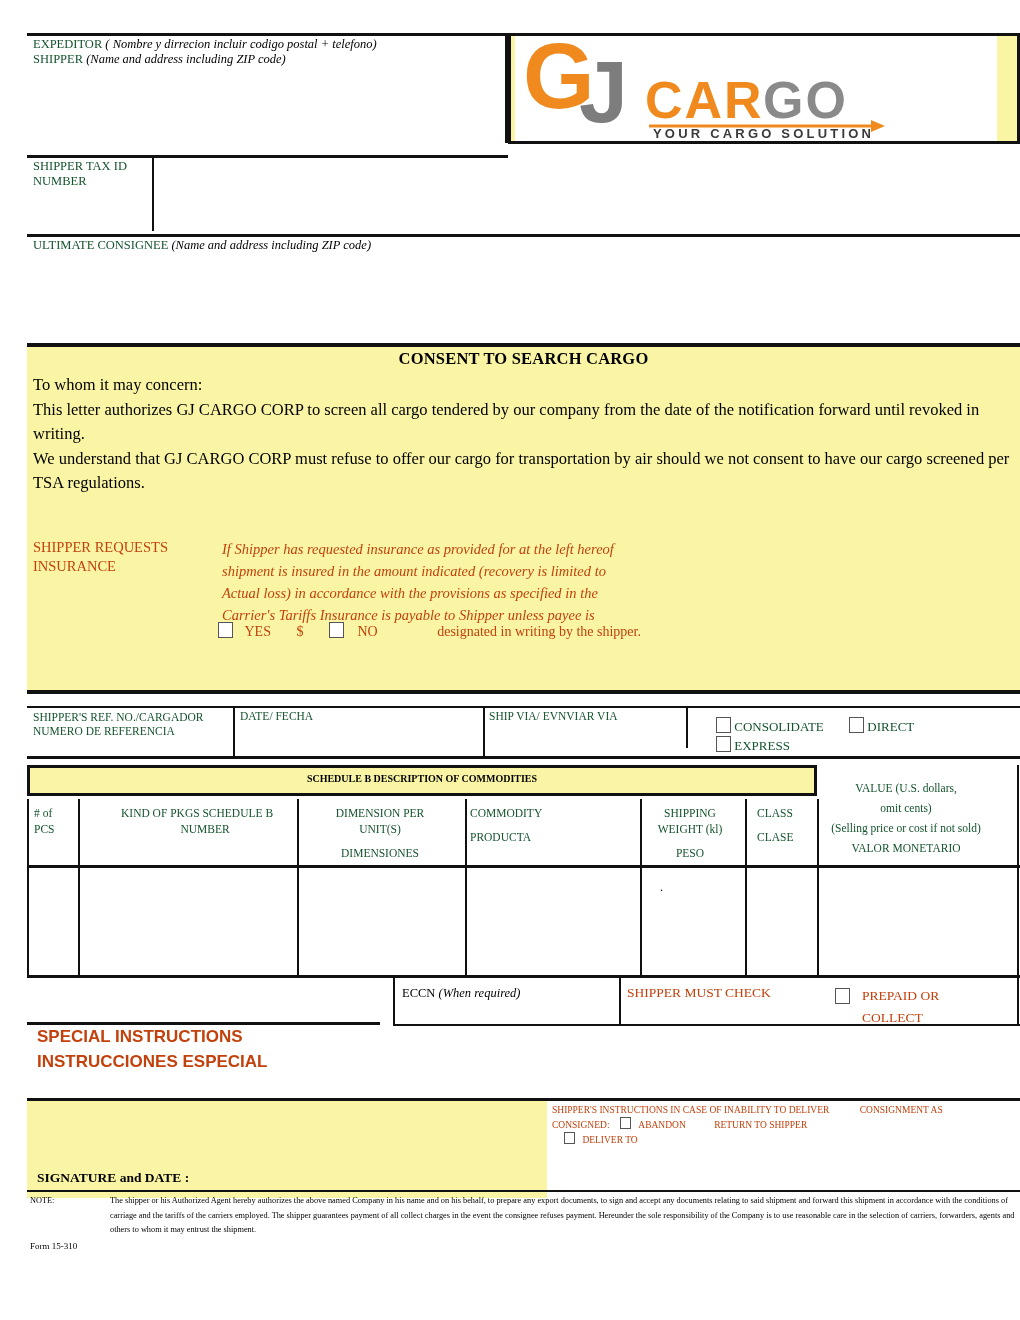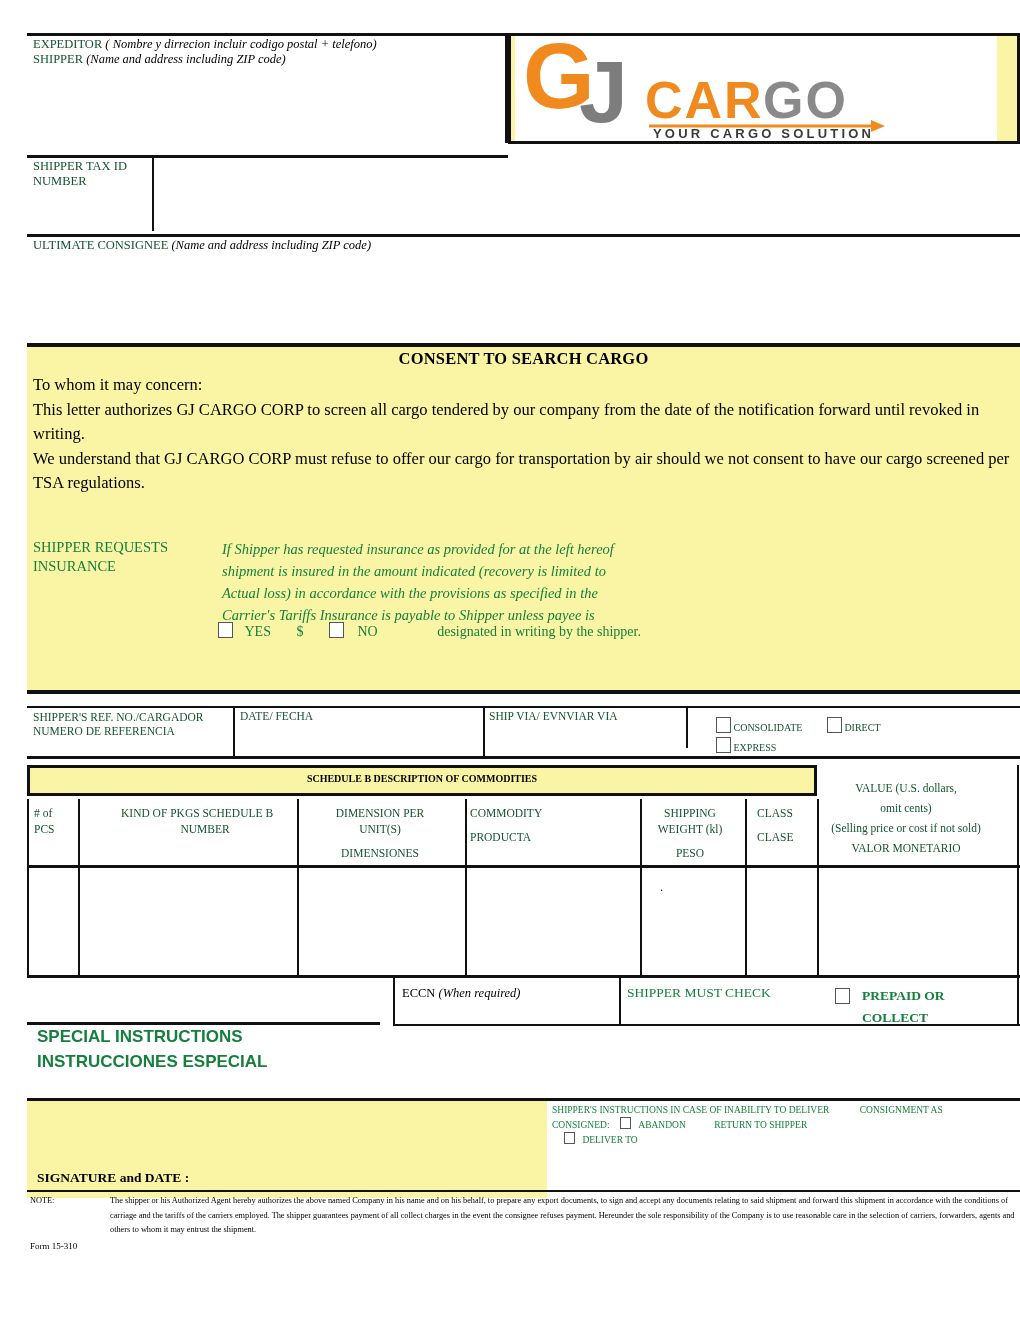--- a/index.html
+++ b/index.html
@@ -2,21 +2,21 @@
 <html><head>
 <meta charset="utf-8">
 <style>
   html,body{margin:0;padding:0;background:#fff;}
   body{width:1020px;height:1320px;position:relative;
        font-family:"Liberation Serif", serif;color:#000;
        -webkit-font-smoothing:none;}
   .pg{position:absolute;inset:0;}
   .abs{position:absolute;}
   .blue{color:#14532d;}
-  .red{color:#15803d;}
+  .red{color:#c2410c;}
   .it{font-style:italic;}
 
   
   #shipper-box{left:27px;top:33px;width:481px;height:110px;
       border-top:3px solid #111;border-right:3px solid #111;box-sizing:border-box;}
   #shipper-label{left:33px;top:37px;width:460px;font-size:12.5px;line-height:15px;}
 
   #logo-band{left:508px;top:33px;width:512px;height:111px;
       border:3px solid #111;box-sizing:border-box;background:#faf5a5;}
   #logo-white{left:515px;top:36px;width:482px;height:105px;background:#fff;}
@@ -47,21 +47,21 @@
   
   #ref-row{left:27px;top:706px;width:993px;height:53px;
       border-top:2px solid #111;border-bottom:3px solid #111;box-sizing:border-box;}
   .vdiv{border-left:2.5px solid #111;}
   #ref-d1{left:233px;top:706px;height:53px;}
   #ref-d2{left:483px;top:706px;height:53px;}
   #ref-d3{left:686px;top:708px;height:40px;}
   #ref-c1{left:33px;top:710px;width:200px;font-size:11.5px;line-height:14px;}
   #ref-c2{left:240px;top:710px;width:240px;font-size:11.5px;}
   #ref-c3{left:489px;top:710px;width:190px;font-size:11.5px;}
-  #ref-opts{left:716px;top:717px;width:300px;font-size:10px;line-height:18px;}
+  #ref-opts{left:716px;top:717px;width:300px;font-size:13px;line-height:18px;}
 
   
   #schedb-bar{left:27px;top:765px;width:790px;height:31px;background:#faf5a5;
       border:3px solid #111;box-sizing:border-box;}
   #schedb-title{left:27px;top:773px;width:790px;text-align:center;
       font-size:10px;font-weight:bold;}
   #value-head{left:820px;top:778px;width:172px;text-align:center;
       font-size:11.5px;line-height:20px;}
   #tbl-body{left:27px;top:865px;width:993px;height:113px;
       border-top:3px solid #111;border-bottom:3px solid #111;box-sizing:border-box;}
@@ -69,21 +69,21 @@
   #hrow-left{left:27px;top:799px;height:179px;border-left:2.5px solid #111;}
   .th{position:absolute;font-size:11.5px;line-height:24px;}
 
   #eccn-row{left:393px;top:978px;width:627px;height:48px;box-sizing:border-box;
       border-bottom:2.5px solid #111;}
   #eccn-l{left:393px;top:978px;height:48px;border-left:2.5px solid #111;}
   #eccn-m{left:619px;top:978px;height:48px;border-left:2.5px solid #111;}
   #eccn-r{left:1017px;top:978px;height:48px;border-left:2.5px solid #111;}
   #eccn-txt{left:402px;top:986px;font-size:12.5px;}
   #smc-txt{left:627px;top:985px;font-size:13.5px;}
-  #prepaid-txt{left:862px;top:985px;font-size:13.5px;line-height:22px;font-weight:bold;}
+  #prepaid-txt{left:862px;top:985px;font-size:13.5px;line-height:22px;}
   #prepaid-cbx{left:835px;top:988px;}
 
   
   #si-top{left:27px;top:1022px;width:353px;height:0;border-top:3px solid #111;}
   #si-title{left:37px;top:1024px;font-size:17px;line-height:25px;font-weight:bold;
       font-family:"Liberation Sans", sans-serif;}
   #si-box{left:27px;top:1098px;width:993px;height:75px;box-sizing:border-box;
       border-top:3px solid #111;}
   #si-yellow{left:27px;top:1101px;width:520px;height:97px;background:#faf5a5;}
   #sig-line{left:27px;top:1190px;width:993px;height:0;border-top:2px solid #111;}

